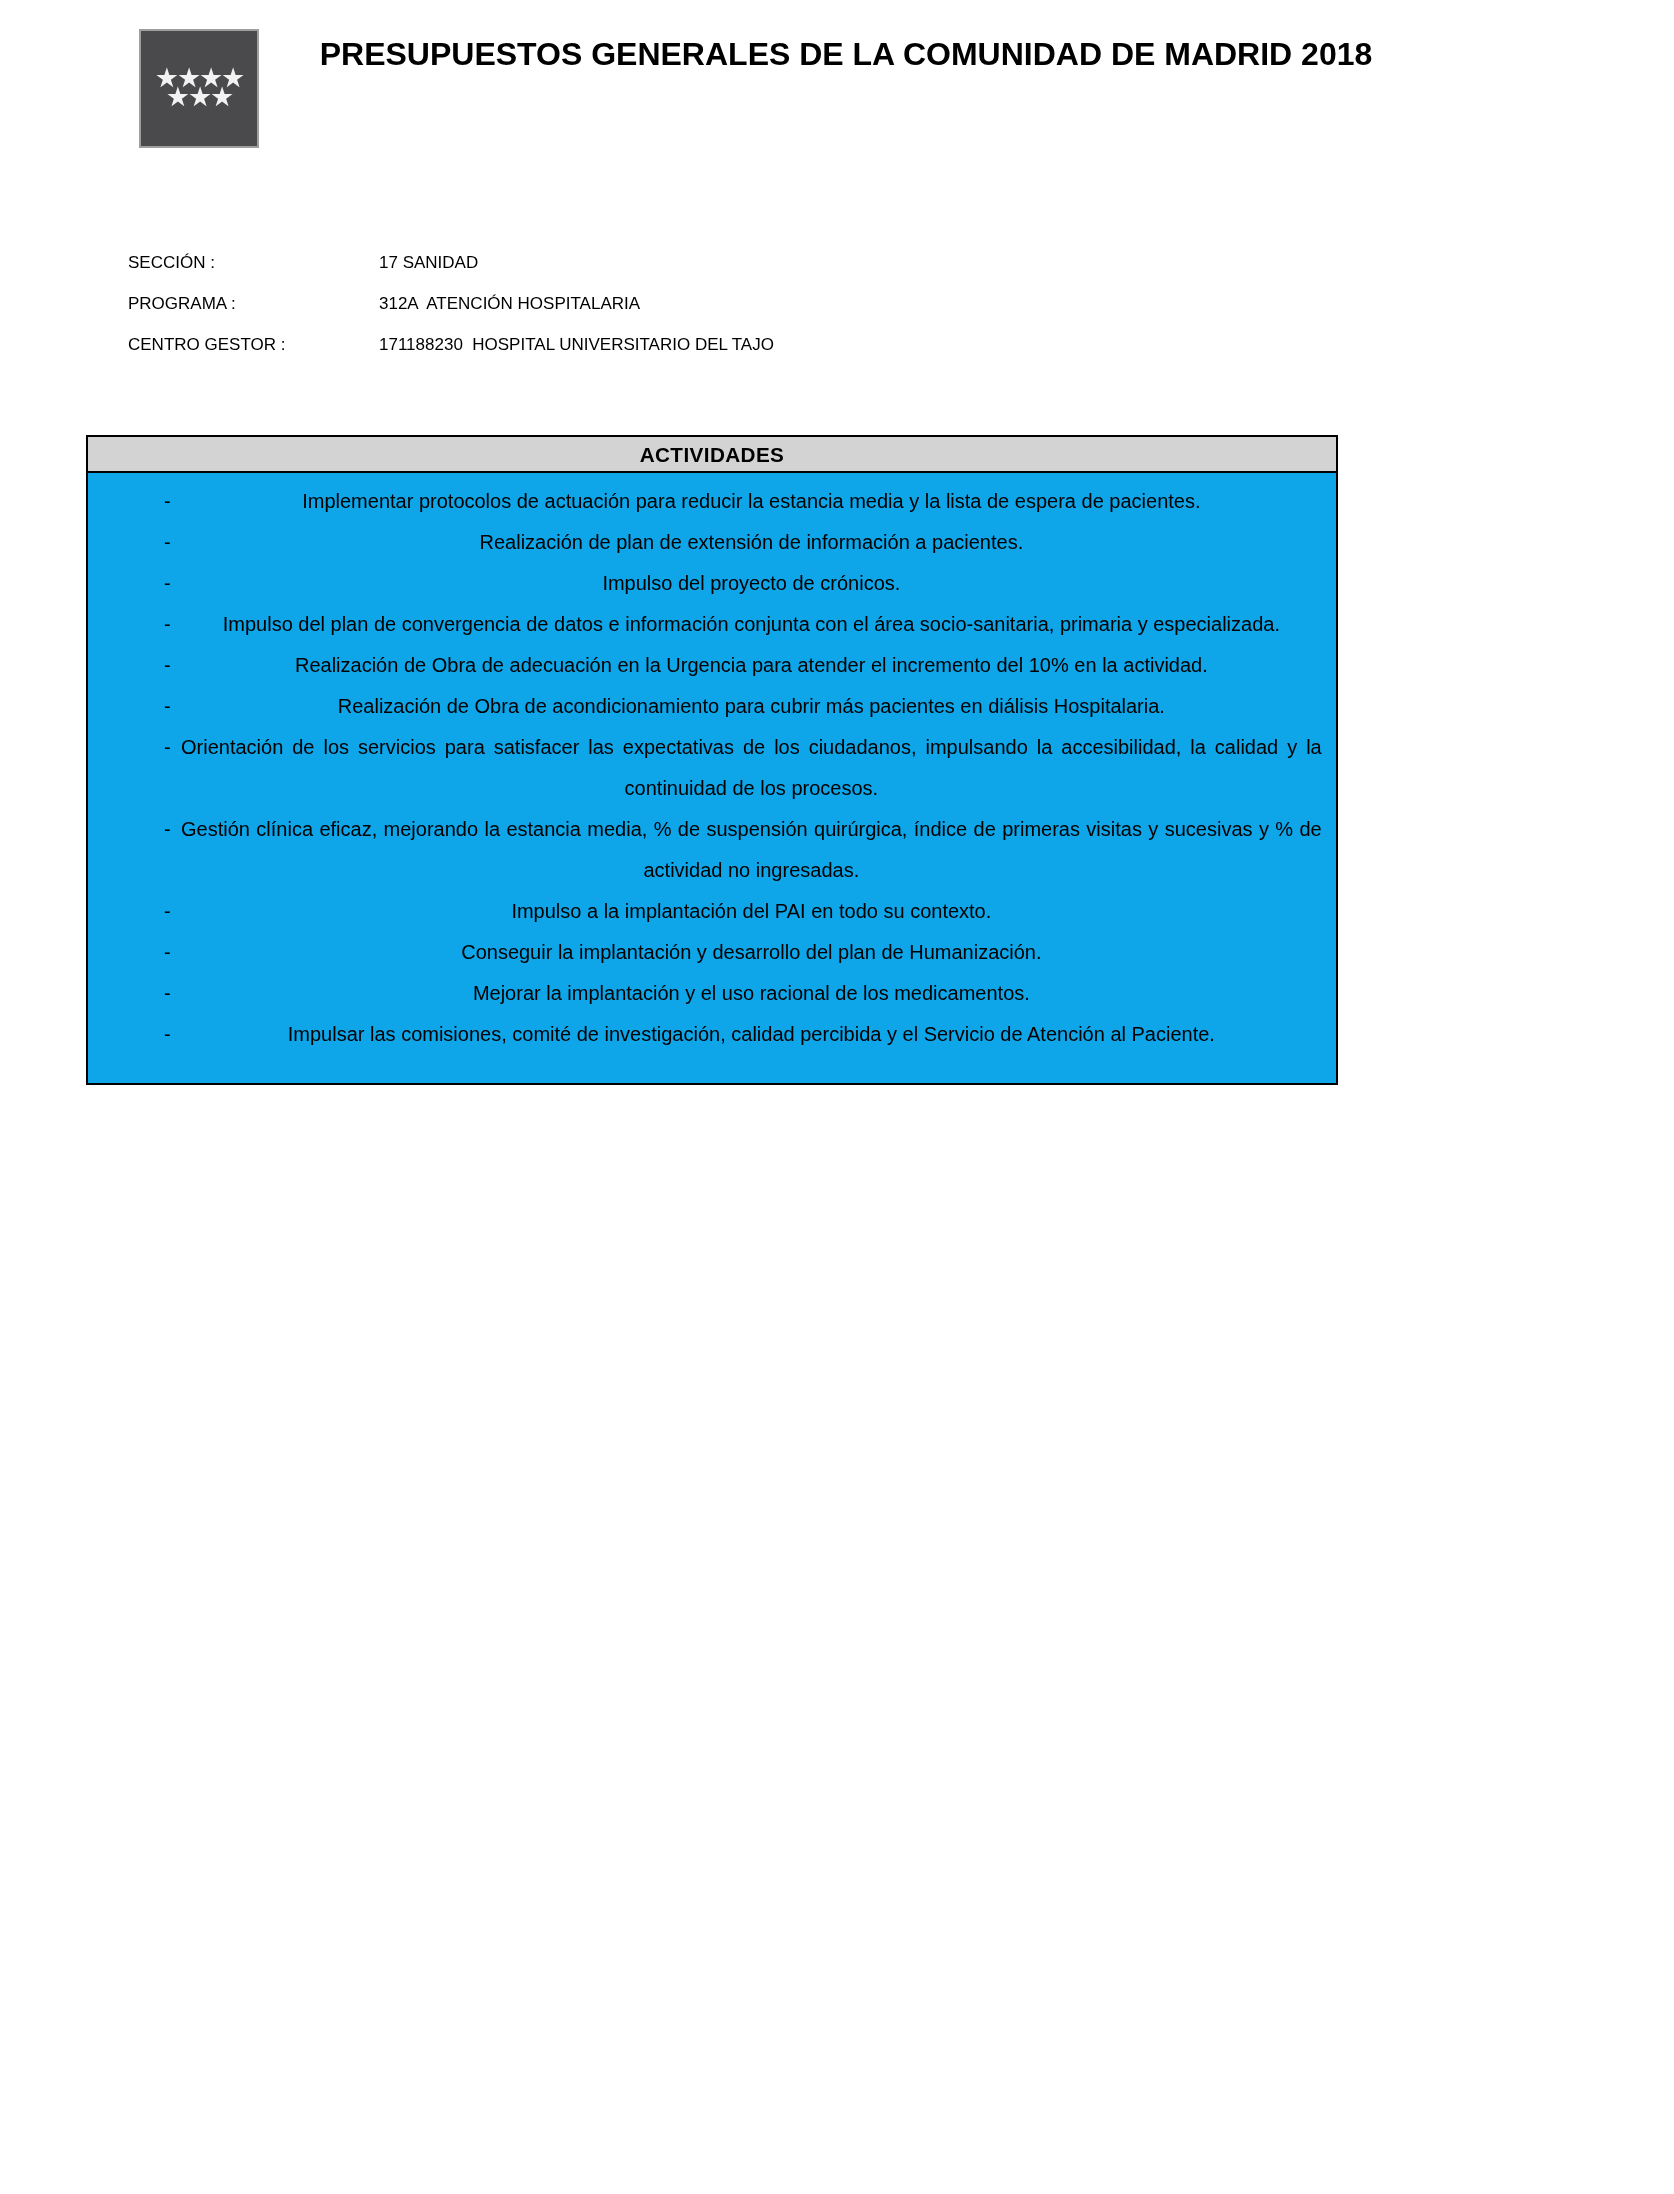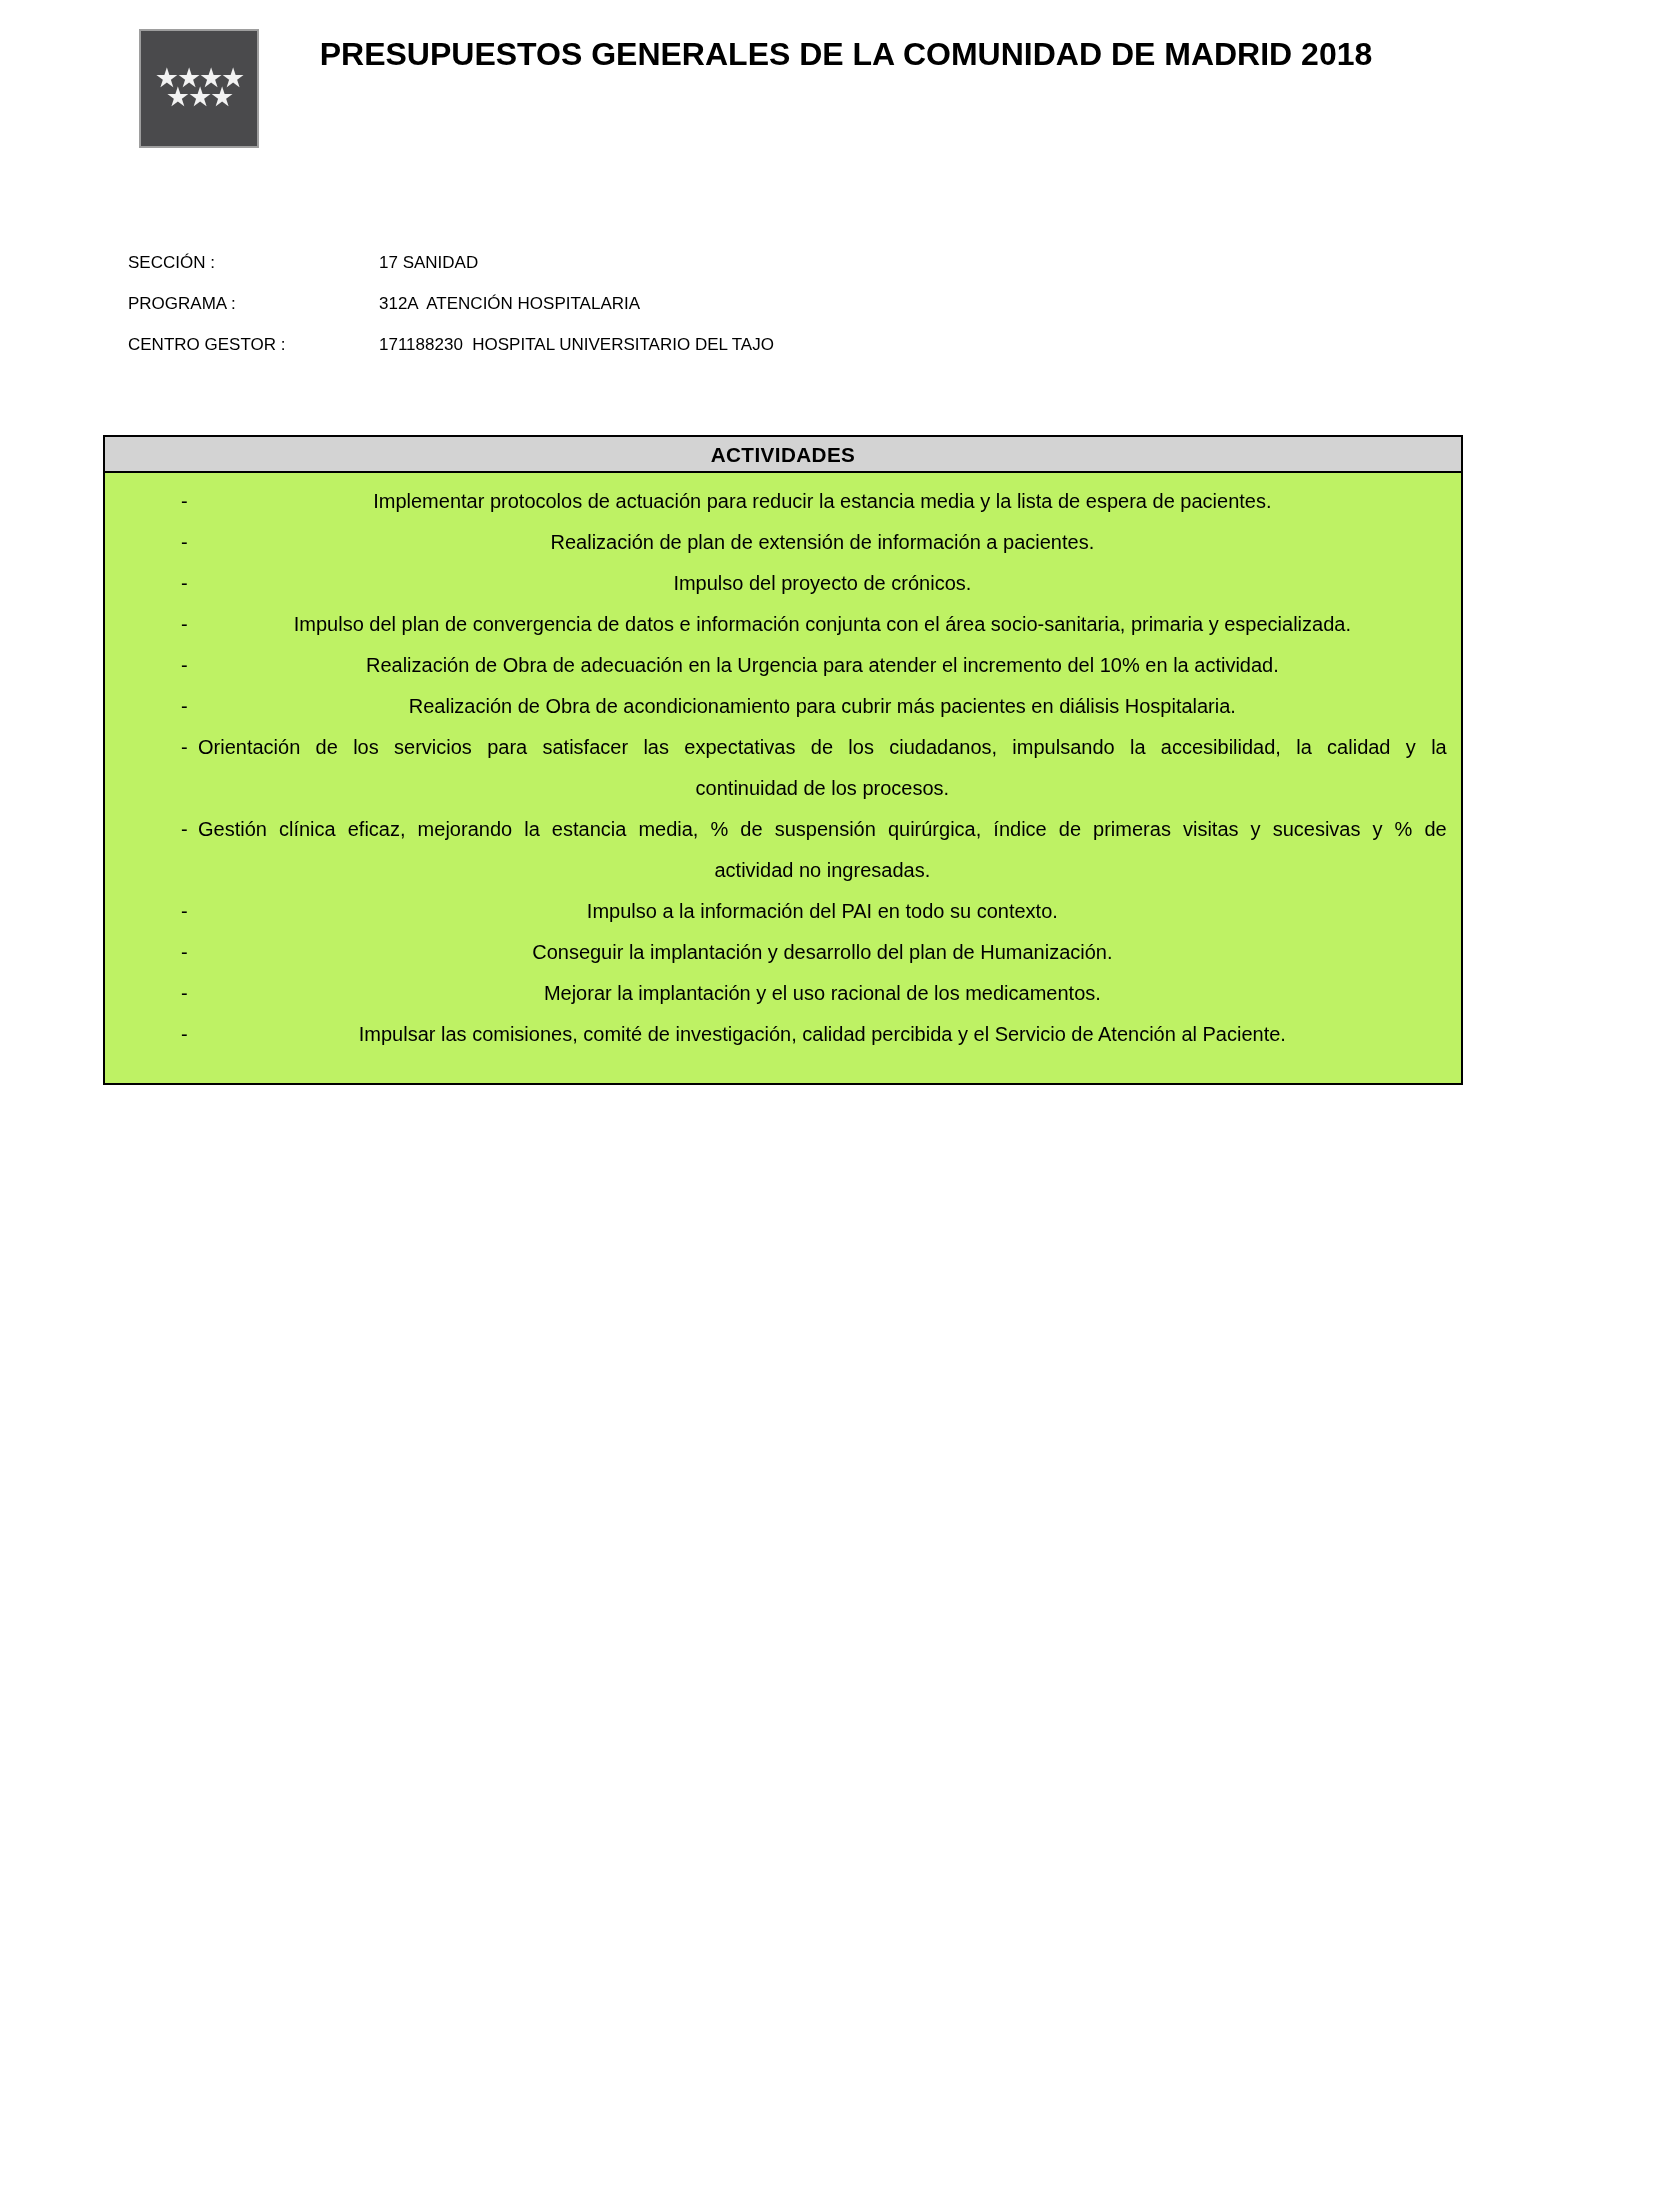--- a/index.html
+++ b/index.html
@@ -74,25 +74,24 @@
   .meta .cell {
     line-height: 26px;
     white-space: pre;
   }
 
   
   .box {
     position: absolute;
     left: 86px;
     top: 435px;
-    width: 1360px;
+    width: 1252px;
     height: 650px;
     border: 2.9px solid #000000;
-    background: #bef264;
-    margin-left: 17px;
+    background: #0ea5e9;
   }
   .box-header {
     height: 36px;
     background: #d3d3d3;
     border-bottom: 2.9px solid #000000;
     text-align: center;
     font-size: 20.7px;
     font-weight: bold;
     line-height: 36px;
     letter-spacing: 0.4px;
@@ -175,21 +174,21 @@
           <div class="line stretch">Orientación de los servicios para satisfacer las expectativas de los ciudadanos, impulsando la accesibilidad, la calidad y la</div>
           <div class="line">continuidad de los procesos.</div>
         </div>
         <div class="item">
           <span class="dash">-</span>
           <div class="line stretch">Gestión clínica eficaz, mejorando la estancia media, % de suspensión quirúrgica, índice de primeras visitas y sucesivas y % de</div>
           <div class="line">actividad no ingresadas.</div>
         </div>
         <div class="item">
           <span class="dash">-</span>
-          <div class="line">Impulso a la información del PAI en todo su contexto.</div>
+          <div class="line">Impulso a la implantación del PAI en todo su contexto.</div>
         </div>
         <div class="item">
           <span class="dash">-</span>
           <div class="line">Conseguir la implantación y desarrollo del plan de Humanización.</div>
         </div>
         <div class="item">
           <span class="dash">-</span>
           <div class="line">Mejorar la implantación y el uso racional de los medicamentos.</div>
         </div>
         <div class="item">

